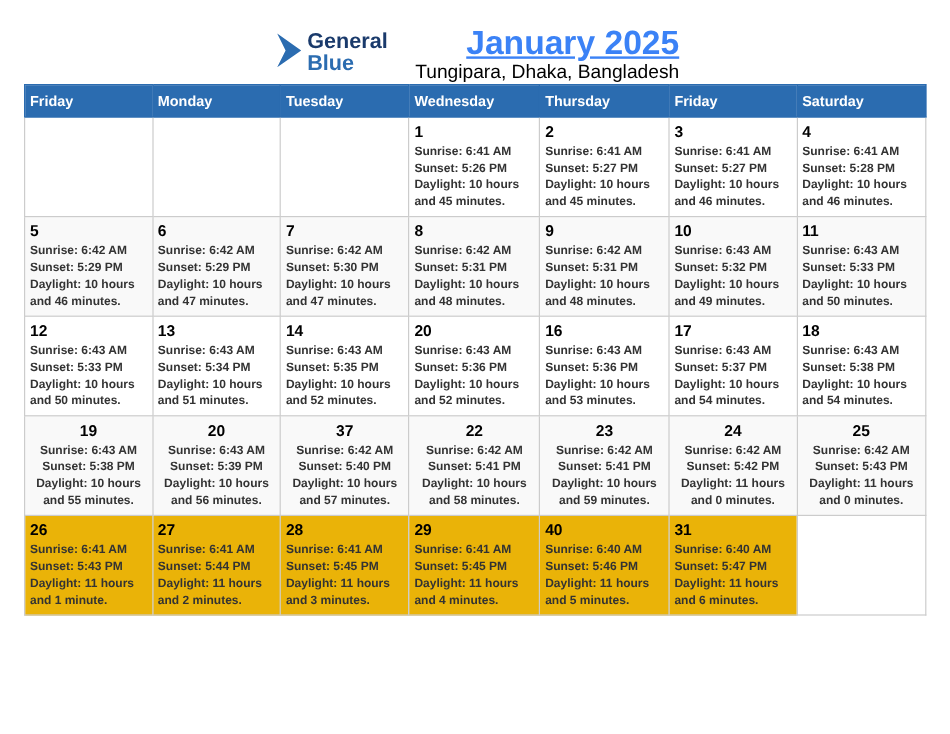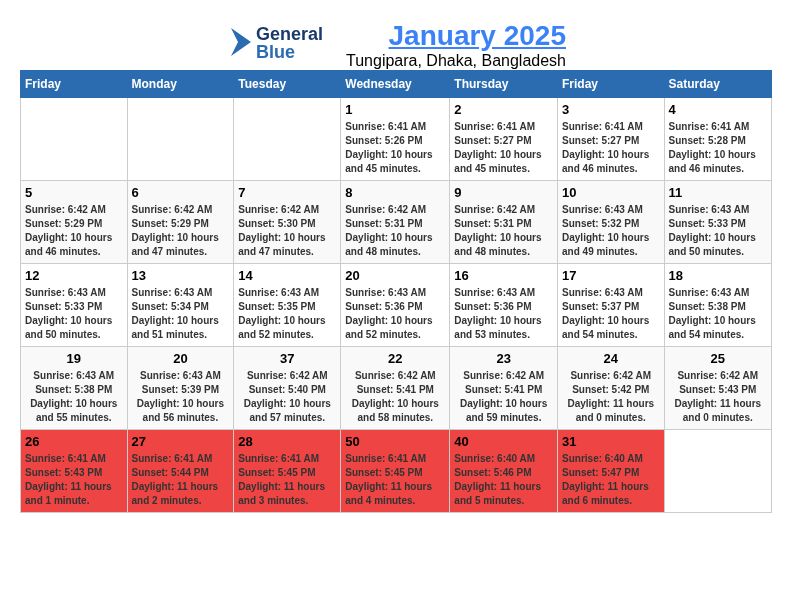--- a/index.html
+++ b/index.html
@@ -71,21 +71,21 @@
       font-weight: bold;
     }
     .empty-cell {
       background: #fff !important;
     }
     
     .row-1 td { background: #fff; }
     .row-2 td { background: #f0f4f8; }
     .row-3 td { background: #fff; }
     .row-4 td { background: #f0f4f8; text-align: center; }
-    .row-5 td { background: #ef4444; }
+    .row-5 td { background: #eab308; }
   </style>
 </head>
 <body>
 
 <div class="header-section">
   <div class="logo-wrapper">
       <svg width="120" height="45">
         <polygon points="5,8 25,22 5,36 12,22" fill="#2b6cb0"></polygon>
         <text x="30" y="20" font-size="18" font-weight="bold" fill="#1a3a6b" font-family="Arial">General</text>
         <text x="30" y="38" font-size="18" font-weight="bold" fill="#2b6cb0" font-family="Arial">Blue</text>
@@ -284,21 +284,21 @@
 Sunset: 5:44 PM
 Daylight: 11 hours and 2 minutes.</div>
         </td>
         <td>
           <span class="day-number">28</span>
           <div class="day-info" style="white-space: pre-line;">Sunrise: 6:41 AM
 Sunset: 5:45 PM
 Daylight: 11 hours and 3 minutes.</div>
         </td>
         <td>
-          <span class="day-number">50</span>
+          <span class="day-number">29</span>
           <div class="day-info" style="white-space: pre-line;">Sunrise: 6:41 AM
 Sunset: 5:45 PM
 Daylight: 11 hours and 4 minutes.</div>
         </td>
         <td>
           <span class="day-number">40</span>
           <div class="day-info" style="white-space: pre-line;">Sunrise: 6:40 AM
 Sunset: 5:46 PM
 Daylight: 11 hours and 5 minutes.</div>
         </td>

